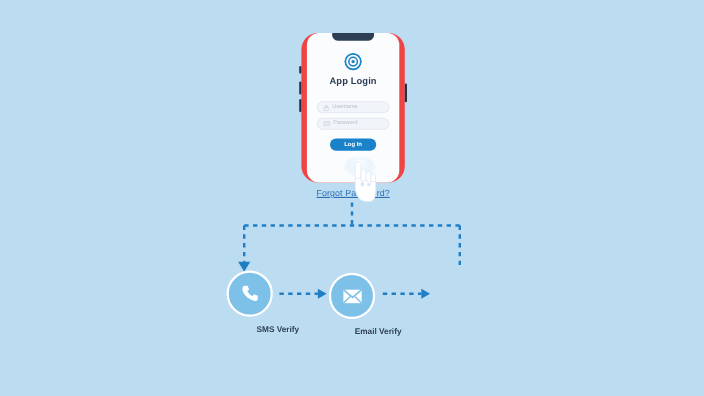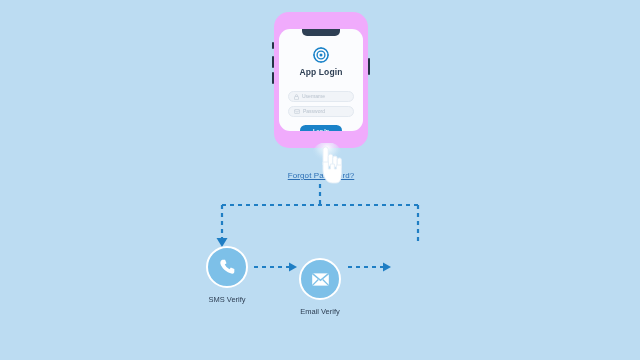--- a/index.html
+++ b/index.html
@@ -18,27 +18,27 @@
     position: absolute;
     inset: 0;
     width: 640px;
     height: 360px;
   }
 
   
   .phone {
     position: absolute;
     left: 274px;
-    top: 12px;
+    top: 30px;
     width: 94px;
     height: 136px;
-    background: #f0abfc;
+    background: #ef4444;
     border-radius: 15px;
     box-sizing: border-box;
-    padding: 17px 5px;
+    padding: 0 5px;
   }
   .phone-screen {
     position: relative;
     width: 100%;
     height: 100%;
     background: #fbfcfe;
     border-radius: 11px;
     overflow: hidden;
   }
   .notch {
@@ -148,21 +148,22 @@
     top: 0;
     width: 640px;
     height: 360px;
     pointer-events: none;
   }
 
   
   .node {
     position: absolute;
     width: 46px;
-    text-align: center;
+    text-align: right;
+    font-weight: bold;
   }
   .node-circle {
     width: 42px;
     height: 42px;
     border-radius: 50%;
     border: 2.5px solid #ffffff;
     box-sizing: border-box;
     margin: 0 auto;
     display: flex;
     align-items: center;
@@ -173,21 +174,21 @@
   .node-label {
     margin-top: 7px;
     font-size: 7.5px;
     color: #2e3f54;
     line-height: 1.25;
     white-space: pre-line;
     width: 90px;
     margin-left: -22px;
   }
   .node.n1 { left: 204px; top: 246px; }
-  .node.n2 { left: 297px; top: 258px; }
+  .node.n2 { left: 297px; top: 248px; }
   .node.n3 { left: 394px; top: 246px; }
 </style>
 </head>
 <body>
 
 <div id="scene">
 
   <svg class="conn" viewBox="0 0 640 360" xmlns="http://www.w3.org/2000/svg">
     <g stroke="#1f7ec4" stroke-width="2.2" fill="none" stroke-dasharray="4 4" stroke-linecap="butt">
 

